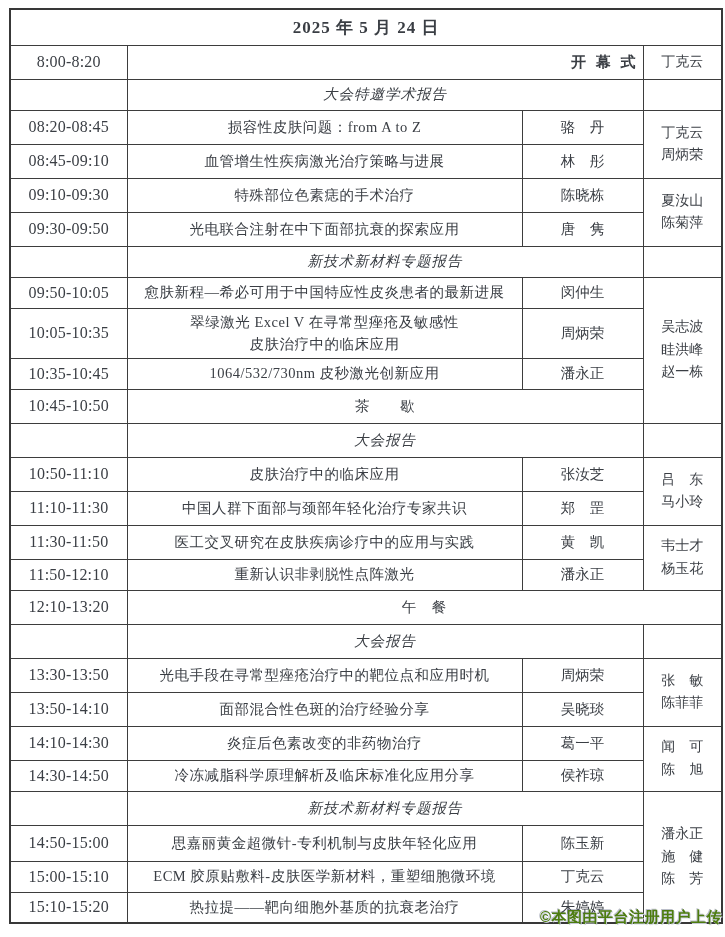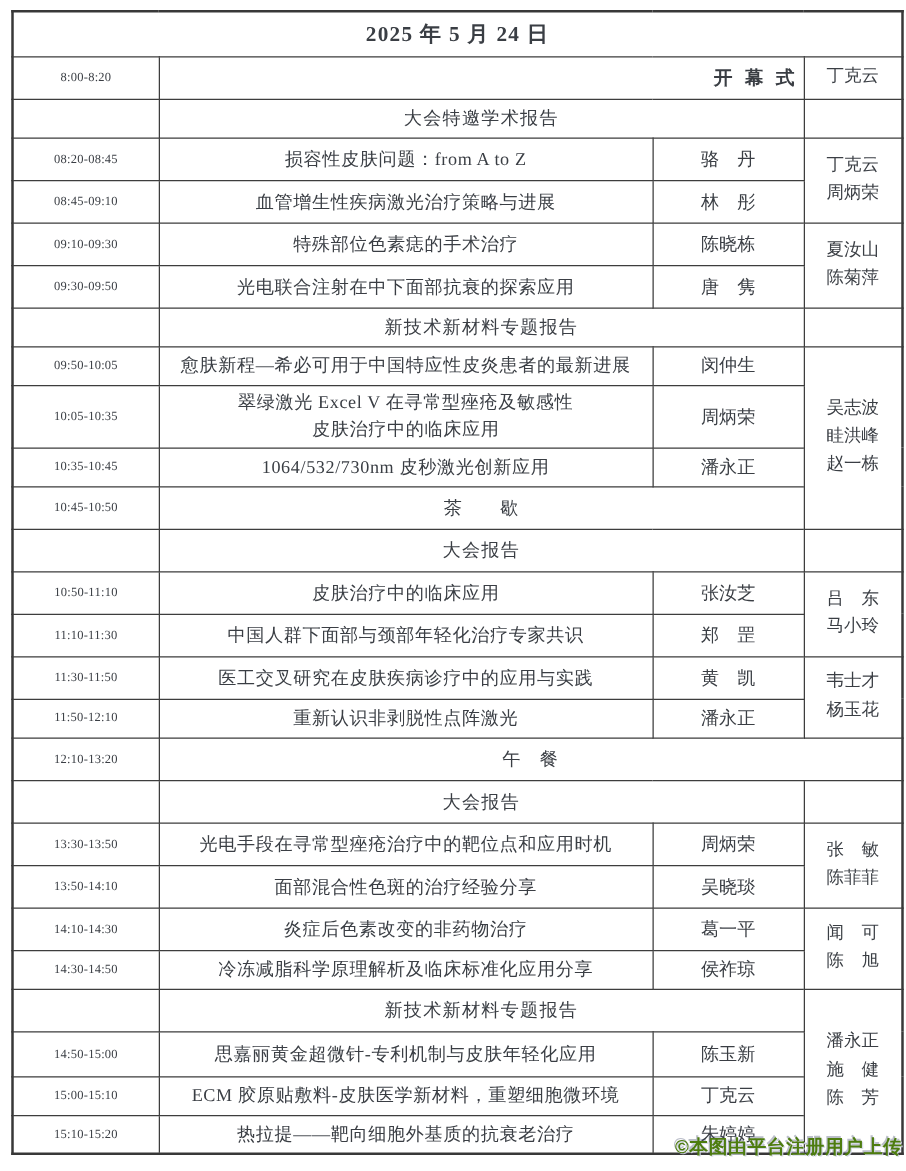--- a/index.html
+++ b/index.html
@@ -12,23 +12,23 @@
     border-collapse:collapse;table-layout:fixed;
     border:2px solid #383838;
   }
   td{
     border:1px solid #3d3d3d;
     text-align:center;vertical-align:middle;
     font-size:14.5px;padding:1px 4px;
     overflow:hidden;
   }
   td.date-cell{font-size:17px;font-weight:bold;letter-spacing:1px;}
-  td.time{font-size:10px;letter-spacing:0.2px;}
+  td.time{font-size:16px;letter-spacing:0.2px;}
   td.event-bold{font-weight:bold;letter-spacing:3px;font-size:15px;text-align:right;}
-  td.section{letter-spacing:1px;}
+  td.section{letter-spacing:1px;font-style:italic;}
   td.title{letter-spacing:0.5px;}
   td.chair{font-size:14px;padding:1px 2px;}
   td.chair div{line-height:1.6;}
   tr{height:34px;}
   tr.h36{height:36px;}
   tr.h31{height:31px;}
   tr.h50{height:50px;}
   .two-line div{line-height:1.55;}
   .watermark{
     position:absolute;right:3px;top:908px;

